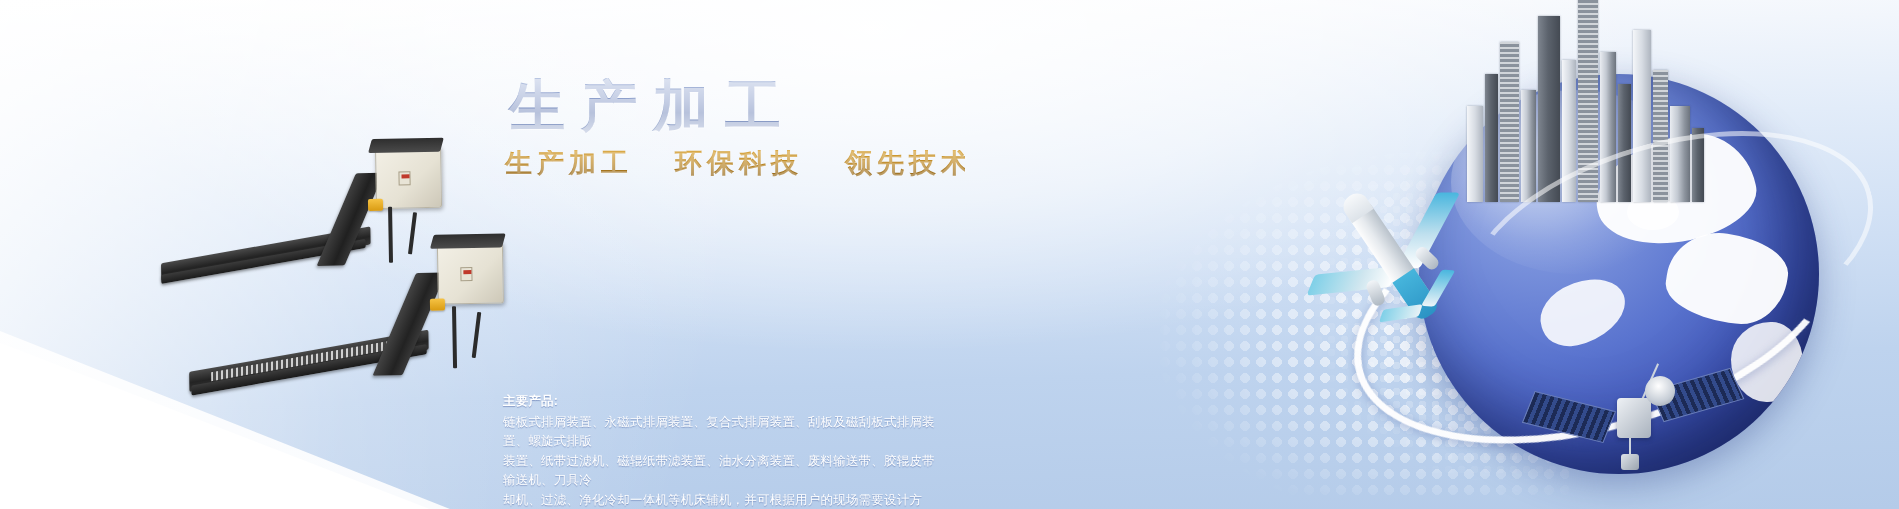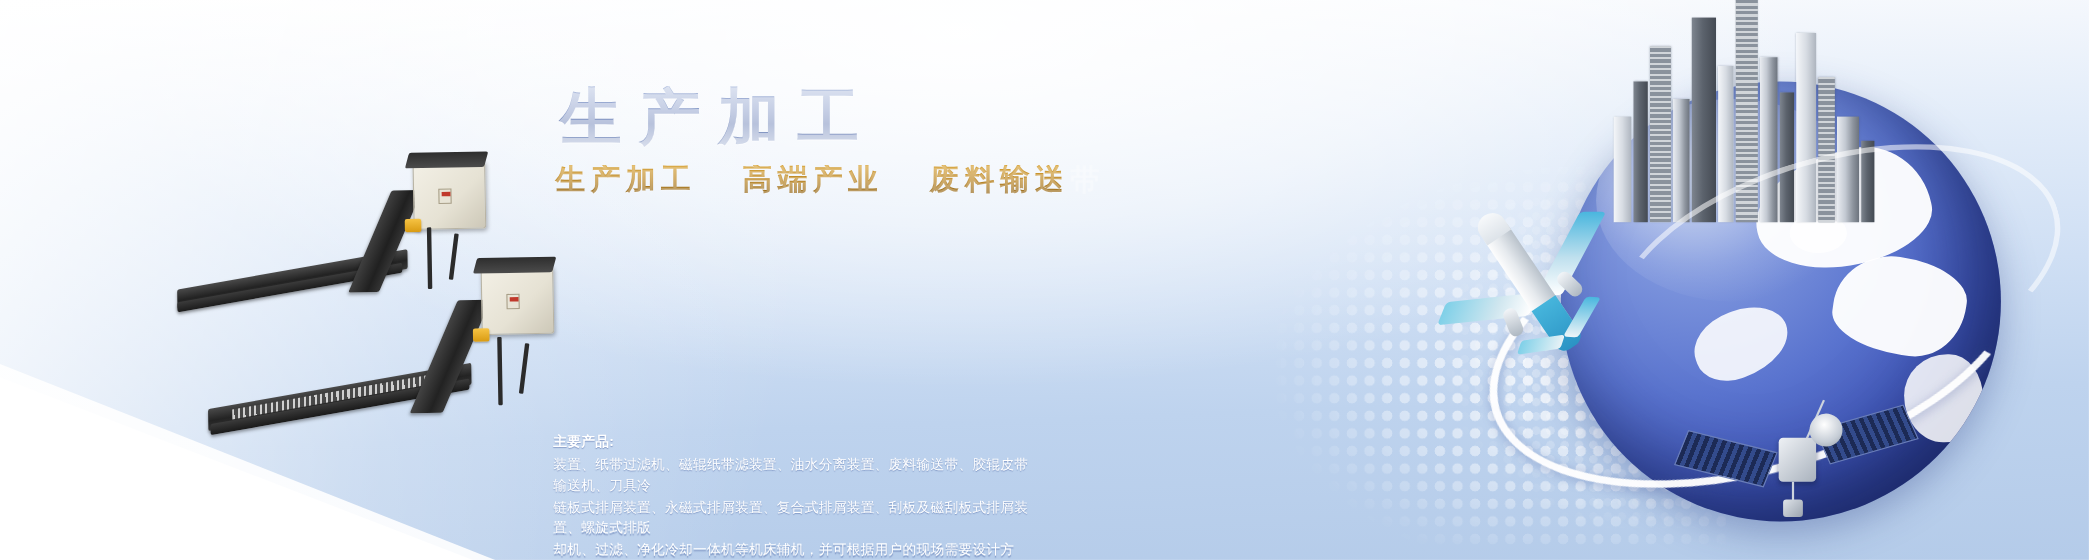--- a/index.html
+++ b/index.html
@@ -371,26 +371,26 @@
     </div>
   </div>
 
   <div class="wedge"></div>
   <div class="wedge2"></div>
 
   <div class="text-col">
     <div class="h1">生产加工</div>
     <div class="h3">
       <span>生产加工</span>
-      <span>高端产业</span>
-      <span>废料输送带</span>
+      <span>环保科技</span>
+      <span>领先技术</span>
     </div>
   </div>
 
   <div class="para">
     <span class="title">主要产品:</span>
+    <p>链板式排屑装置、永磁式排屑装置、复合式排屑装置、刮板及磁刮板式排屑装置、螺旋式排版</p>
     <p>装置、纸带过滤机、磁辊纸带滤装置、油水分离装置、废料输送带、胶辊皮带输送机、刀具冷</p>
-    <p>链板式排屑装置、永磁式排屑装置、复合式排屑装置、刮板及磁刮板式排屑装置、螺旋式排版</p>
     <p>却机、过滤、净化冷却一体机等机床辅机，并可根据用户的现场需要设计方案，加工制造，提</p>
 
   </div>
 
 </div>
 
 </body></html>

